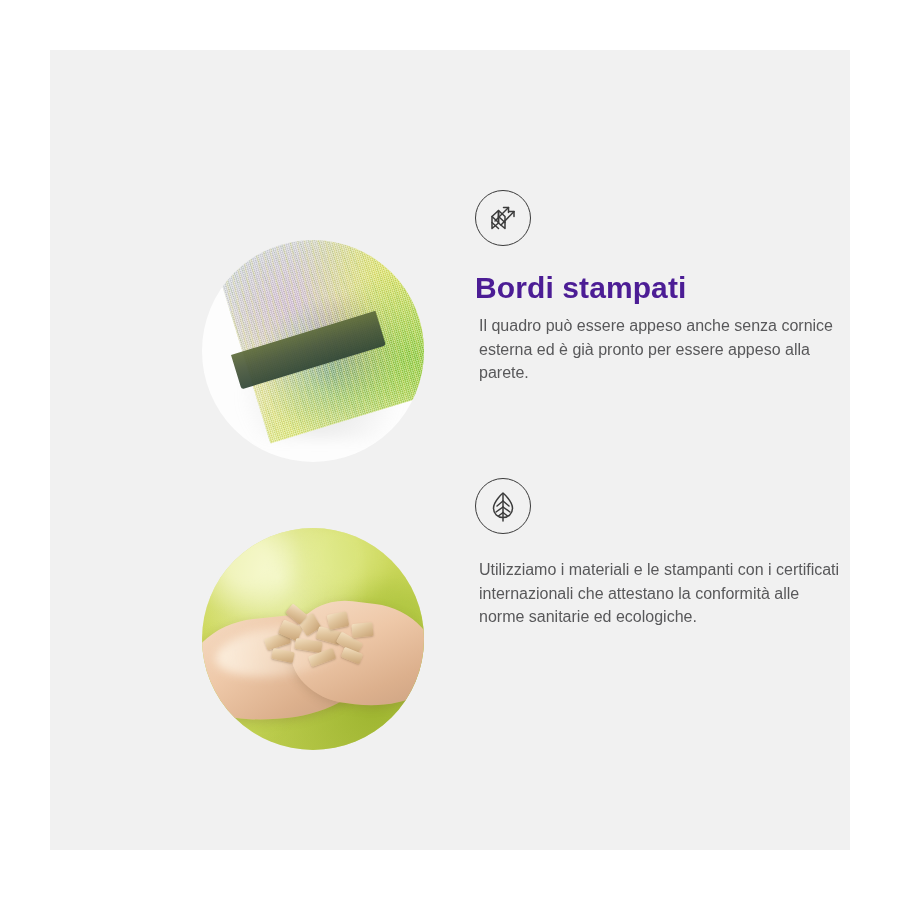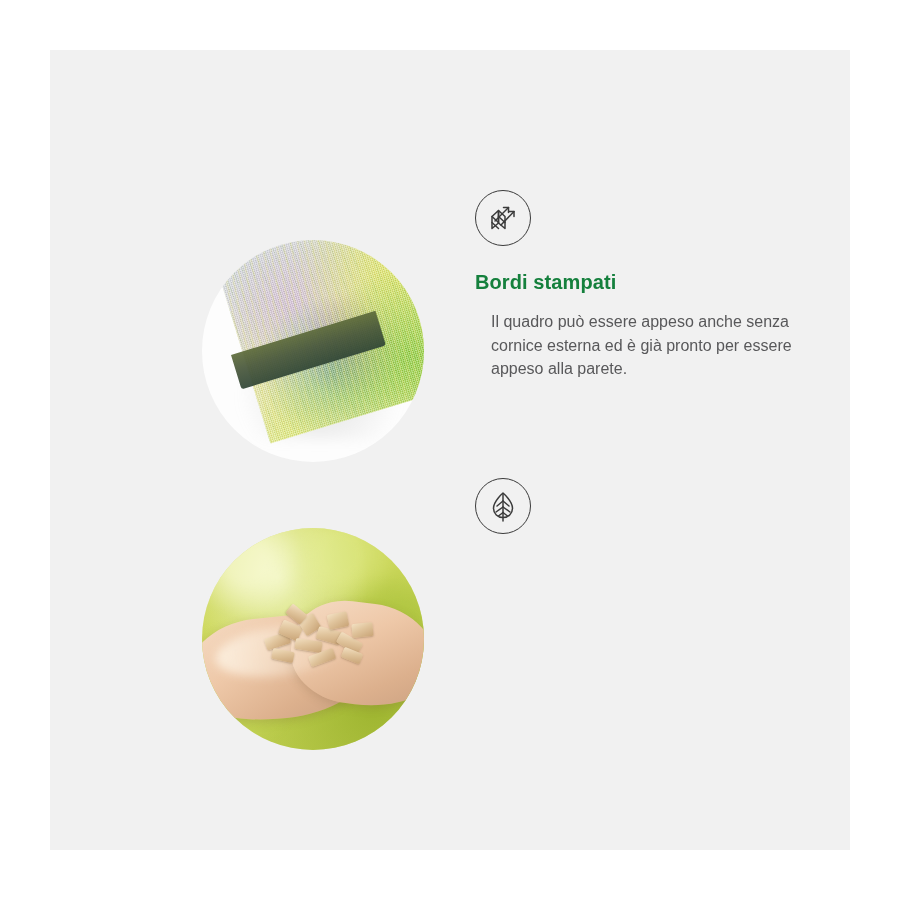--- a/index.html
+++ b/index.html
@@ -190,28 +190,28 @@
     display: flex;
     align-items: center;
     justify-content: center;
     box-sizing: border-box;
     margin-bottom: 24px;
   }
   .icon-badge svg { display: block; }
 
   .feature-title {
     margin: 0 0 8px 0;
-    font-size: 20px;
+    font-size: 30px;
     font-weight: 600;
-    color: #15803d;
+    color: #4c1d95;
     letter-spacing: 0.1px;
     line-height: 1.2;
   }
   .feature-body {
-    margin: 16px;
+    margin: 4px;
     font-size: 16px;
     line-height: 1.48;
     color: #58585a;
     max-width: 365px;
   }
 </style>
 </head>
 <body>
 
 <div class="page">
@@ -280,17 +280,18 @@
             <path d="M17 4 C17 4 26.5 12 26.5 19.2 C26.5 24.6 22.2 28.6 17 28.6 C11.8 28.6 7.5 24.6 7.5 19.2 C7.5 12 17 4 17 4 Z"></path>
             <path d="M17 5.5 L17 32"></path>
             <path d="M17 12 L11 17"></path>
             <path d="M17 12 L23 17"></path>
             <path d="M17 18 L10 23"></path>
             <path d="M17 18 L24 23"></path>
             <path d="M17 23.5 L12.5 27"></path>
             <path d="M17 23.5 L21.5 27"></path>
           </svg>
         </div>
+        <p class="feature-body">Utilizziamo i materiali e le stampanti con i certificati internazionali che attestano la conformità alle norme sanitarie ed ecologiche.</p>
       </div>
     </div>
 
   </div>
 </div>
 
 </body></html>

